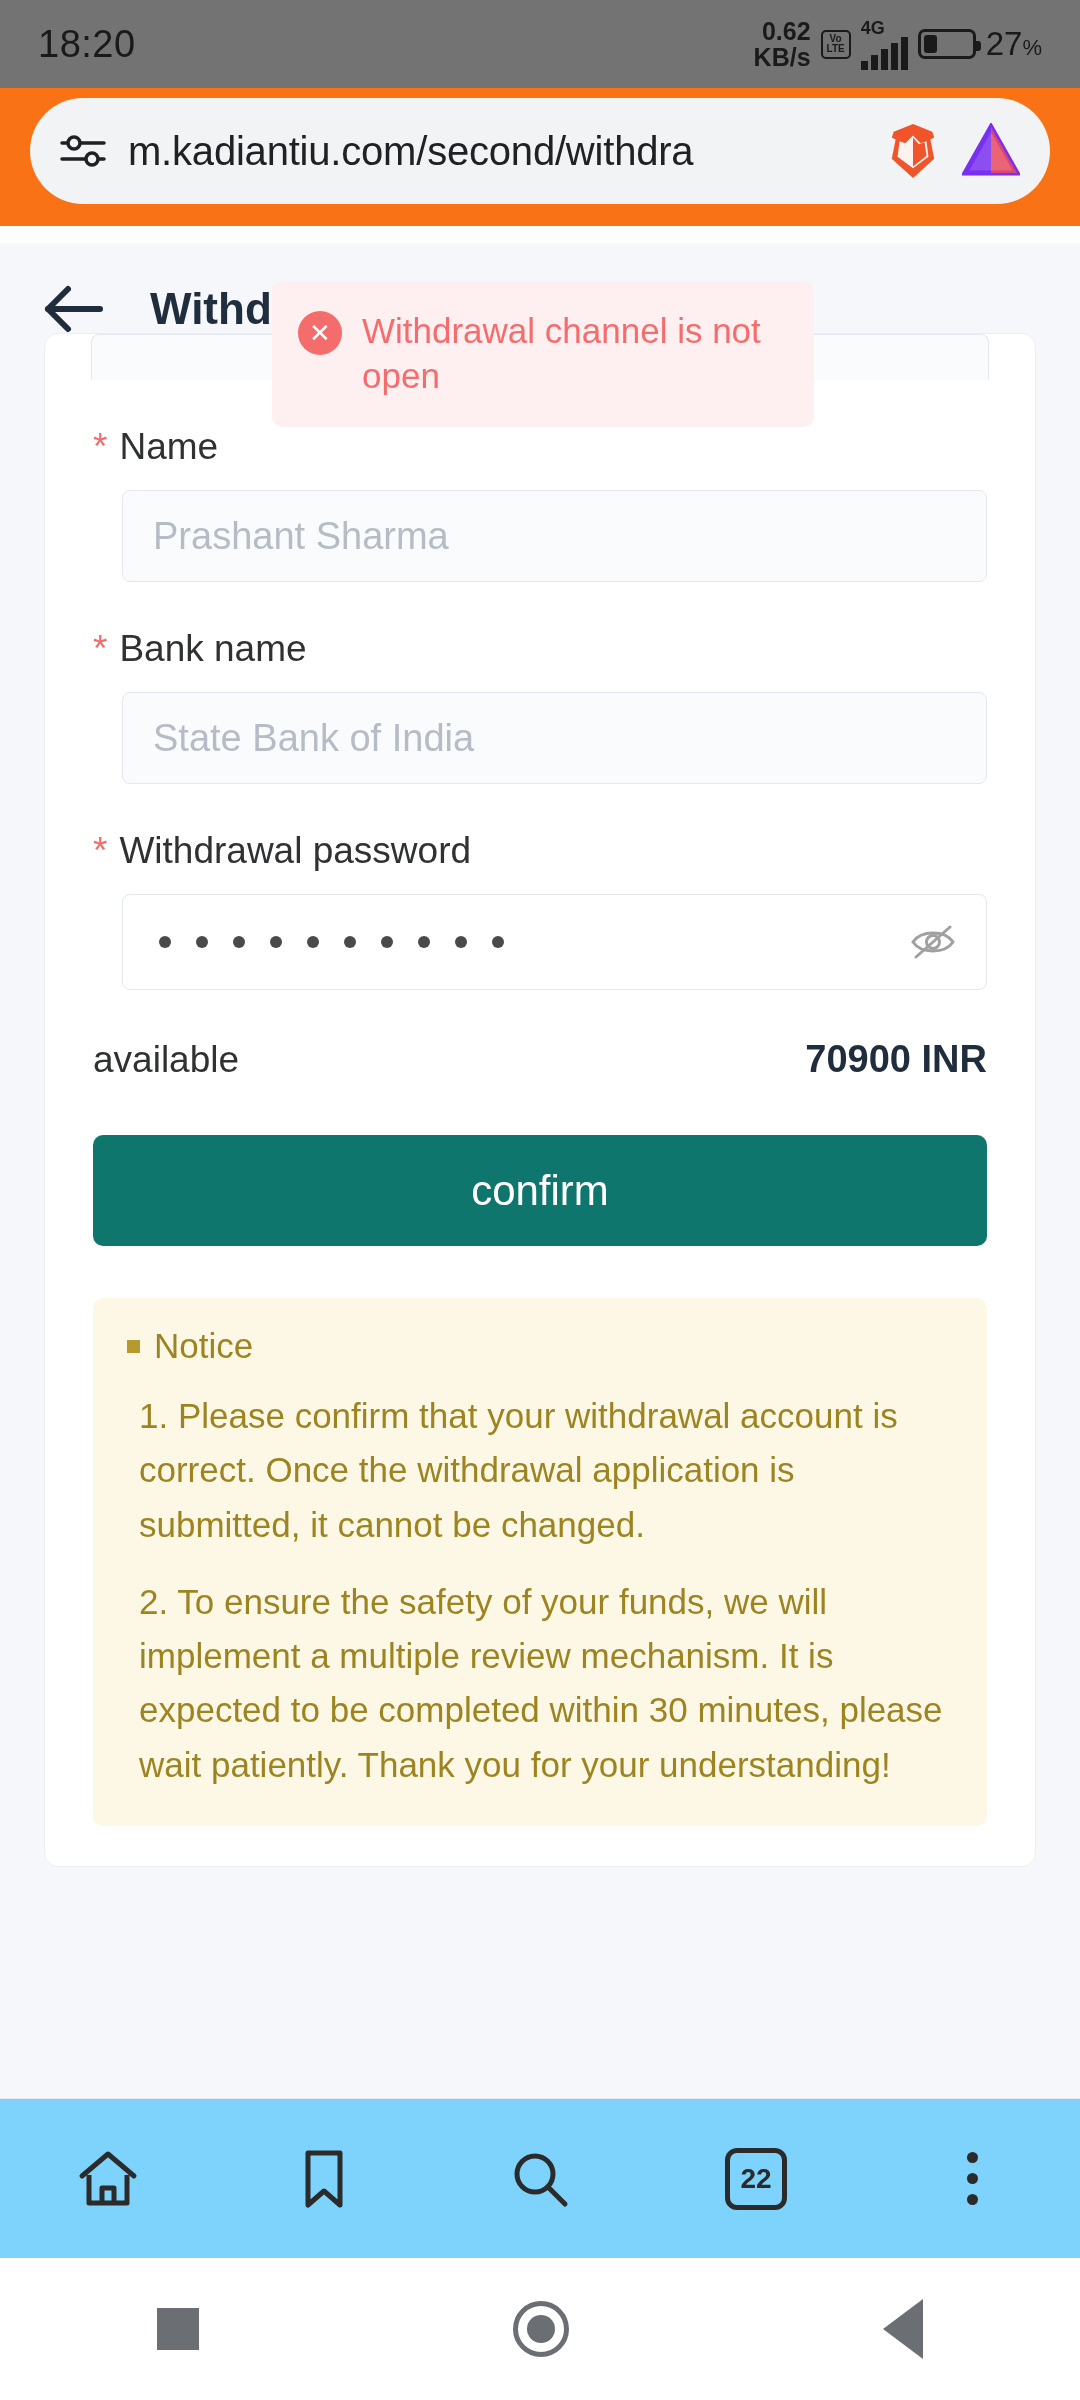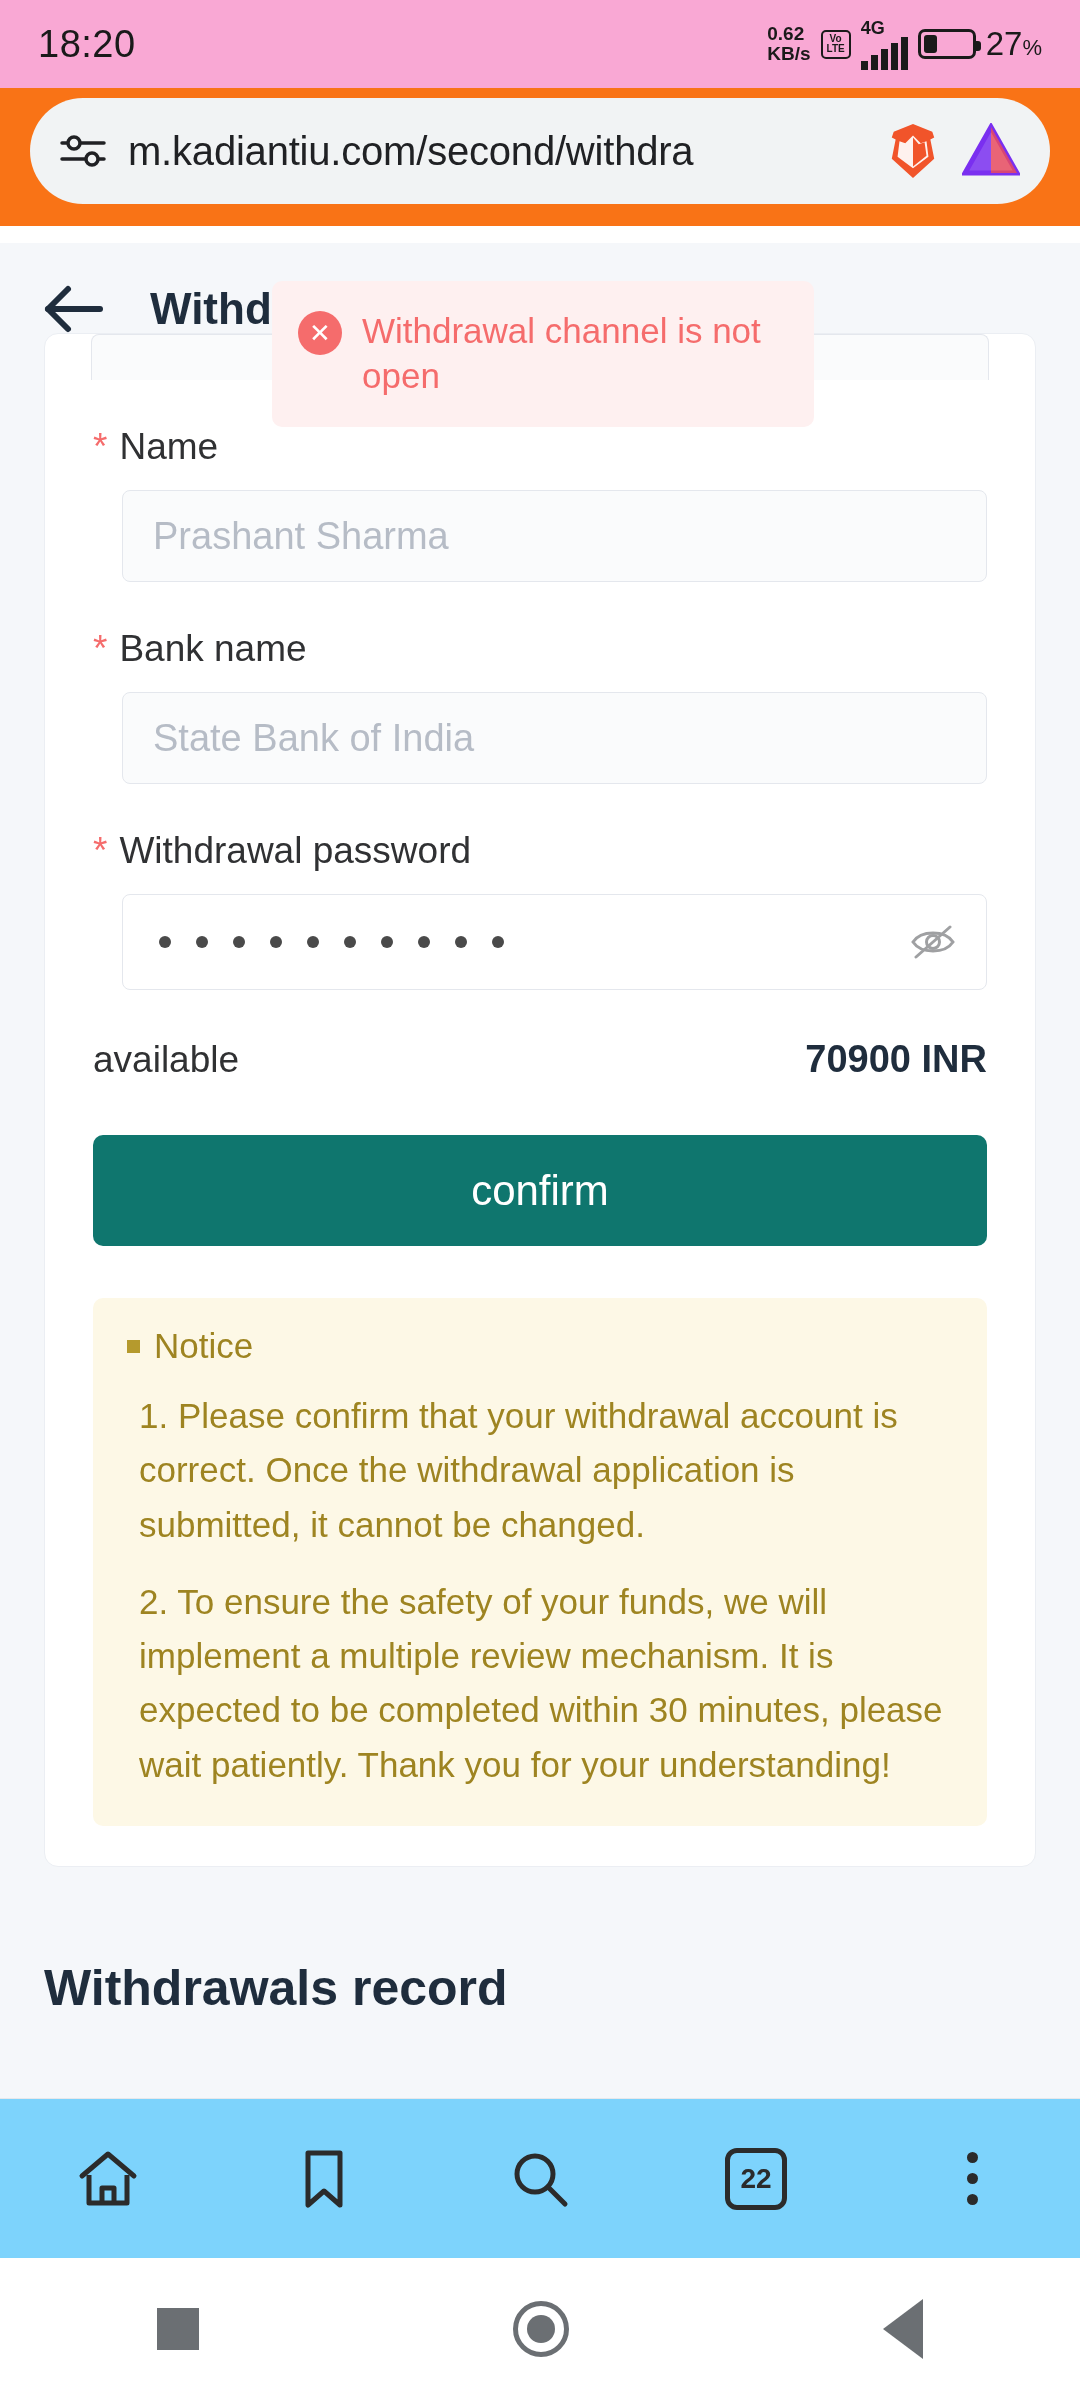--- a/index.html
+++ b/index.html
@@ -12,38 +12,38 @@
   }
   body { position: relative; }
 
   
   .statusbar {
     height: 88px;
     display: flex;
     align-items: center;
     justify-content: space-between;
     padding: 0 38px;
-    background: #f9a8d4;
+    background: #737373;
   }
   .status-time {
     font-size: 38px;
     color: #1a1a1a;
     letter-spacing: 0.5px;
   }
   .status-right {
     display: flex;
     align-items: center;
     gap: 10px;
   }
   .net-speed {
     display: flex;
     flex-direction: column;
-    align-items: flex-start;
+    align-items: flex-end;
     line-height: 1.05;
-    font-size: 19px;
+    font-size: 25px;
     font-weight: bold;
     color: #1a1a1a;
   }
   .volte-badge {
     border: 2px solid #1a1a1a;
     border-radius: 5px;
     font-size: 10px;
     font-weight: bold;
     line-height: 1.05;
     padding: 2px 4px;
@@ -427,21 +427,20 @@
     <div class="notice">
       <div class="notice-head">
         <span class="notice-bullet"></span>
         <span>Notice</span>
       </div>
       <div class="notice-line">1. Please confirm that your withdrawal account is correct. Once the withdrawal application is submitted, it cannot be changed.</div>
       <div class="notice-line">2. To ensure the safety of your funds, we will implement a multiple review mechanism. It is expected to be completed within 30 minutes, please wait patiently. Thank you for your understanding!</div>
     </div>
   </div>
 
-  <div class="records-title">Withdrawals record</div>
 </div>
 
 <div class="browser-toolbar">
   <div class="tb-item">
     <svg width="64" height="62" viewBox="0 0 64 62">
       <path d="M6 28 L32 6 L58 28" fill="none" stroke="#2b2b2b" stroke-width="5" stroke-linecap="round" stroke-linejoin="round"></path>
       <path d="M13 27 L13 55 L51 55 L51 27" fill="none" stroke="#2b2b2b" stroke-width="5" stroke-linejoin="round"></path>
       <path d="M26 55 L26 40 L38 40 L38 55" fill="none" stroke="#2b2b2b" stroke-width="5" stroke-linejoin="round"></path>
     </svg>
   </div>

